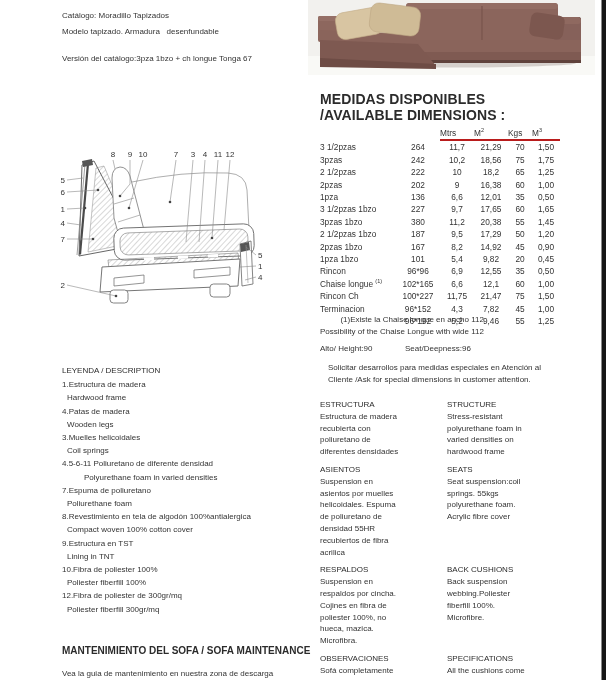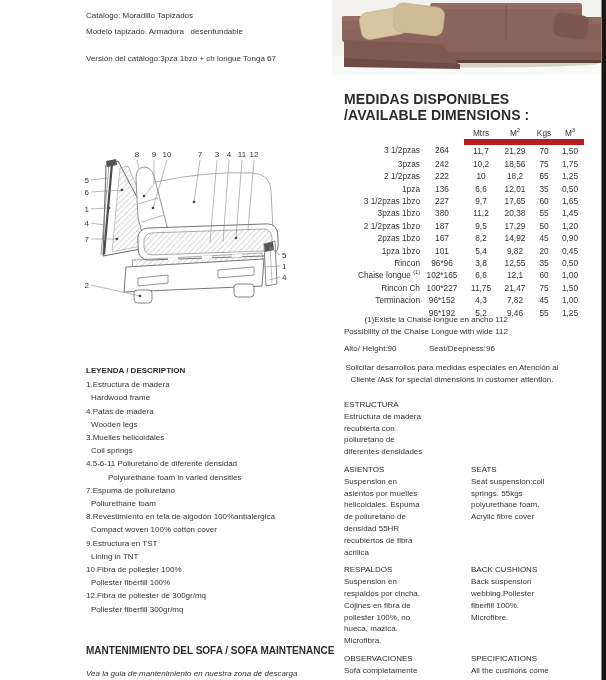--- a/index.html
+++ b/index.html
@@ -2,65 +2,65 @@
 <html><head>
 <meta charset="utf-8">
 <style>
   * { margin:0; padding:0; box-sizing:border-box; }
   html,body { width:606px; height:680px; }
   body {
     position:relative; background:#ffffff; overflow:hidden;
     font-family:"Liberation Sans", sans-serif; color:#333;
     -webkit-font-smoothing:antialiased;
   }
-  .abs { position:absolute;margin-left:24px; }
+  .abs { position:absolute; }
   .pre { white-space:pre-wrap; }
 
   
   #header { left:62px; top:8px; font-size:8px; line-height:16px; }
   #header .v { margin-top:11px; }
 
   
   #photo { left:308px; top:0; width:287px; height:75px; }
 
   
   #diagram { left:52px; top:138px; width:222px; height:182px; }
 
   
   #dim { left:320px; top:91px; width:250px; }
   #dim .title { font-weight:bold; font-size:14px; margin-bottom:4px; color:#2b2b2b; letter-spacing:.1px; }
   #dimtable { border-collapse:collapse; table-layout:fixed; width:240px; font-size:8.3px; }
   #dimtable th, #dimtable td { font-weight:normal; padding:0; height:12.4px; line-height:12.4px; white-space:nowrap; }
-  #dimtable th.hd { text-align:center; border-bottom:6px solid #b91c1c; }
-  #dimtable td.nm { text-align:right; }
+  #dimtable th.hd { text-align:left; border-bottom:2px solid #b91c1c; }
+  #dimtable td.nm { text-align:left; }
   #dimtable td.sz, #dimtable td.c { text-align:center; }
   sup { font-size:5.5px; vertical-align:super; line-height:0; }
 
   #notes { left:320px; top:314px; font-size:8px; line-height:11.5px;text-align:right; }
   #measures { left:320px; top:344px; font-size:8px; width:250px; height:12px; }
   #measures .fondo { position:absolute; left:85px; top:0; }
-  #request { left:308px; top:362px; width:240px; font-size:8px; line-height:11.5px;text-align:center; }
+  #request { left:328px; top:362px; width:240px; font-size:8px; line-height:11.5px; }
 
   
   #specs { left:320px; top:399px; font-size:8px; line-height:11.8px; width:260px; }
   .spec-row { display:flex; margin-bottom:6px; }
   .spec-es { width:127px; }
   .spec-en { width:120px; }
   .spec-h { font-weight:normal; color:#2b2b2b; }
   .spec-es .spec-t { max-width:82px; }
   .spec-en .spec-t { max-width:84px; }
 
   
   #legend { left:62px; top:364px; width:270px; font-size:8px; line-height:13.2px; }
-  #legend .title { font-weight:bold; color:#2b2b2b; margin-bottom:1px; }
+  #legend .title { font-weight:normal; color:#2b2b2b; margin-bottom:1px; }
   #legend .en { padding-left:5px; }
   #legend .en.deep { padding-left:22px; }
 
   #maint { left:62px; top:645px; font-size:10px; font-weight:bold; color:#2b2b2b; }
-  #maint-body { left:62px; top:669px; font-size:8px;font-style:italic; }
+  #maint-body { left:62px; top:669px; font-size:8px; }
 
   
   #edge { right:0; top:0; width:5px; height:680px; background:#161616; border-left:1px solid #8a8a8a; }
 
   svg text { font-family:"Liberation Sans", sans-serif; }
 </style>
 </head>
 <body>
 
 <div id="header" class="abs">
@@ -234,20 +234,28 @@
         </tr>
         <tr>
           <td class="nm">2 1/2pzas</td>
           <td class="sz">222</td>
           <td class="c">10</td>
           <td class="c">18,2</td>
           <td class="c">65</td>
           <td class="c">1,25</td>
         </tr>
         <tr>
+          <td class="nm">2pzas</td>
+          <td class="sz">202</td>
+          <td class="c">9</td>
+          <td class="c">16,38</td>
+          <td class="c">60</td>
+          <td class="c">1,00</td>
+        </tr>
+        <tr>
           <td class="nm">1pza</td>
           <td class="sz">136</td>
           <td class="c">6,6</td>
           <td class="c">12,01</td>
           <td class="c">35</td>
           <td class="c">0,50</td>
         </tr>
         <tr>
           <td class="nm">3 1/2pzas 1bzo</td>
           <td class="sz">227</td>
@@ -284,21 +292,21 @@
           <td class="nm">1pza 1bzo</td>
           <td class="sz">101</td>
           <td class="c">5,4</td>
           <td class="c">9,82</td>
           <td class="c">20</td>
           <td class="c">0,45</td>
         </tr>
         <tr>
           <td class="nm">Rincon</td>
           <td class="sz">96*96</td>
-          <td class="c">3,8</td>
+          <td class="c">6,9</td>
           <td class="c">12,55</td>
           <td class="c">35</td>
           <td class="c">0,50</td>
         </tr>
         <tr>
           <td class="nm">Chaise longue <sup>(1)</sup></td>
           <td class="sz">102*165</td>
           <td class="c">6,6</td>
           <td class="c">12,1</td>
           <td class="c">60</td>
@@ -342,20 +350,24 @@
   <span class="fondo">Seat/Deepness:96</span>
 </div>
 
 <div id="request" class="abs">Solicitar desarrollos para medidas especiales en Atención al Cliente /Ask for special dimensions in customer attention.</div>
 
 <div id="specs" class="abs">
     <div class="spec-row">
       <div class="spec-es">
         <div class="spec-h">ESTRUCTURA</div>
         <div class="spec-t">Estructura de madera recubierta con poliuretano de diferentes densidades</div>
+      </div>
+      <div class="spec-en">
+        <div class="spec-h">STRUCTURE</div>
+        <div class="spec-t">Stress-resistant polyurethane foam in varied densities on hardwood frame</div>
       </div>
     </div>
     <div class="spec-row">
       <div class="spec-es">
         <div class="spec-h">ASIENTOS</div>
         <div class="spec-t">Suspension en asientos por muelles helicoidales. Espuma de poliuretano de densidad 55HR recubiertos de fibra acrilica</div>
       </div>
       <div class="spec-en">
         <div class="spec-h">SEATS</div>
         <div class="spec-t">Seat suspension:coil springs. 55kgs polyurethane foam. Acrylic fibre cover</div>

